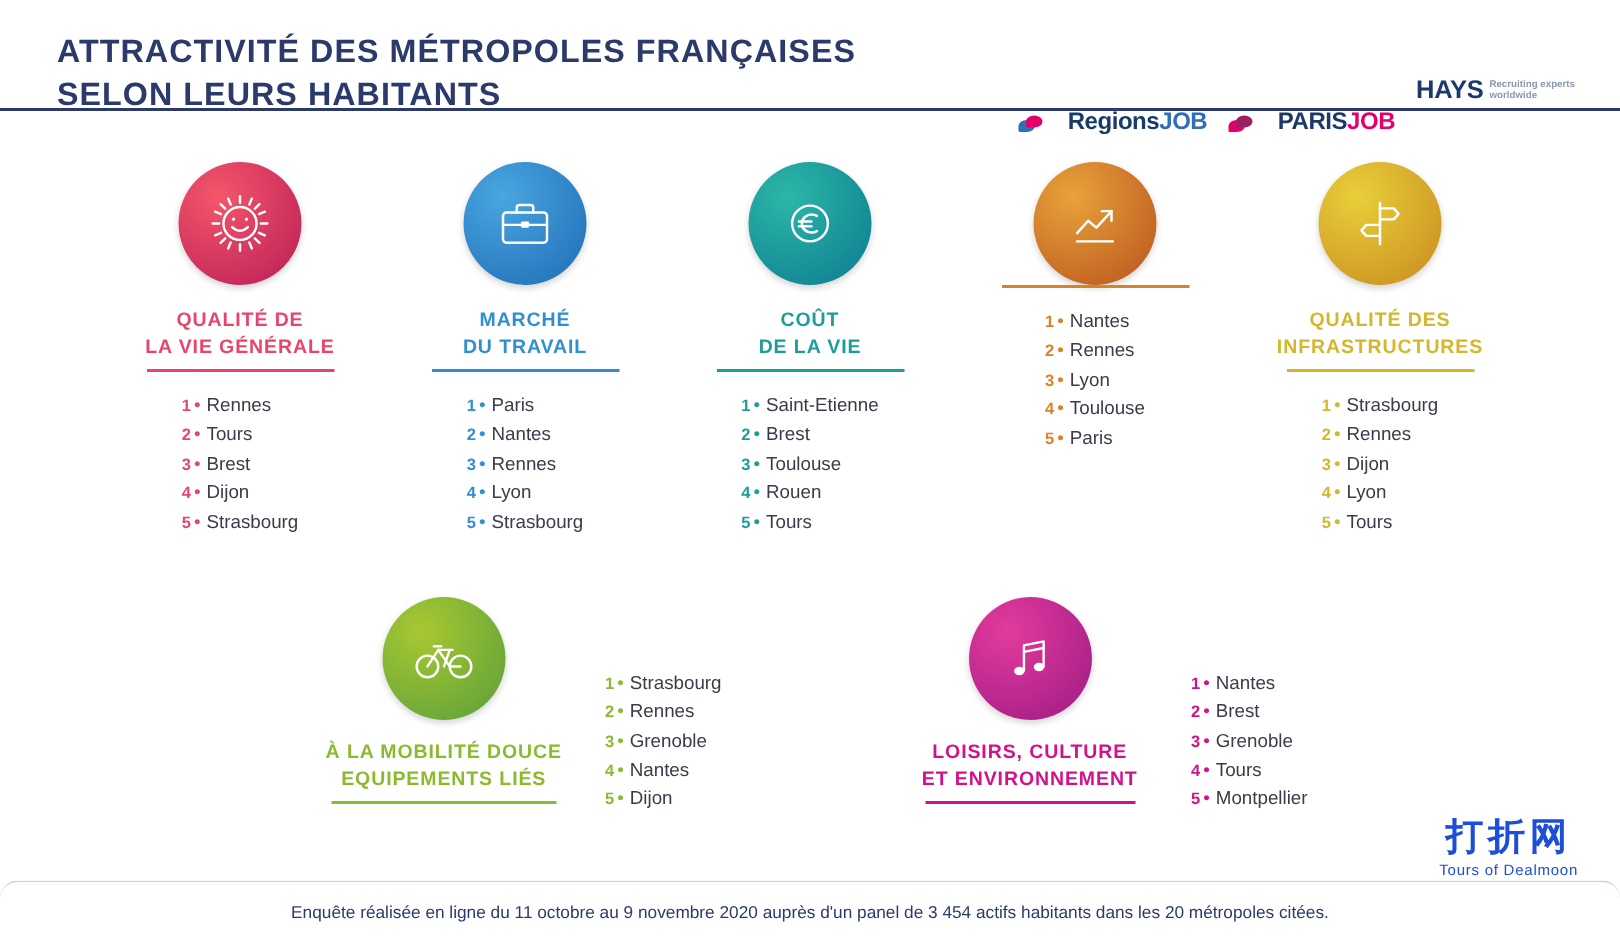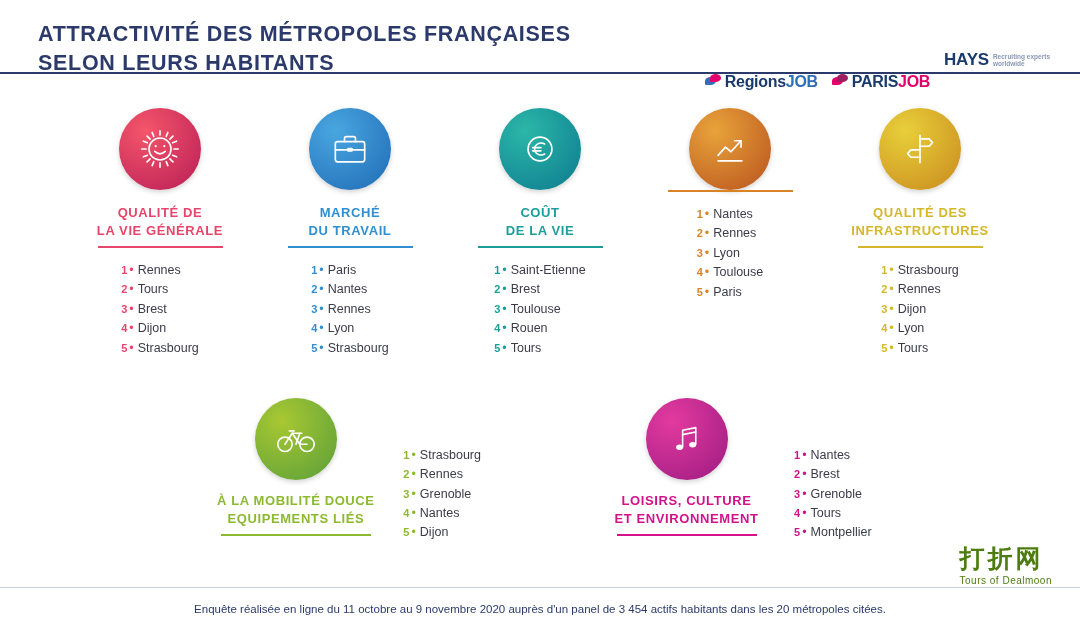--- a/index.html
+++ b/index.html
@@ -38,22 +38,22 @@
   .logos {
     position: absolute;
     right: 30px;
     top: 30px;
     display: flex;
     align-items: center;
     gap: 14px;
   }
   .logo {
     display: flex;
-    align-items: flex-start;
-    gap: 3px;
+    align-items: flex-end;
+    gap: 16px;
     margin-top: 44px;
   }
   .logo-mark {
     width: 17px;
     height: 13px;
     position: relative;
   }
   .logo-mark .b1, .logo-mark .b2 {
     position: absolute;
     width: 11px;
@@ -181,32 +181,33 @@
   .footer {
     position: absolute;
     left: 0;
     right: 0;
     bottom: 0;
     height: 42px;
     border-top: 1px solid #c9cfdd;
     display: flex;
     align-items: center;
     justify-content: center;
+    border-radius: 12px;
   }
   .footer-text {
     font-size: 11.5px;
     color: #2b3a6b;
   }
 
   .watermark {
     position: absolute;
     right: 28px;
     bottom: 44px;
-    text-align: left;
-    color: #4d7c0f;
+    text-align: center;
+    color: #1d4ed8;
   }
   .wm-cn {
     font-size: 25px;
     font-weight: bold;
     letter-spacing: 3px;
     line-height: 1;
   }
   .wm-sub {
     font-size: 10px;
     letter-spacing: 0.5px;

